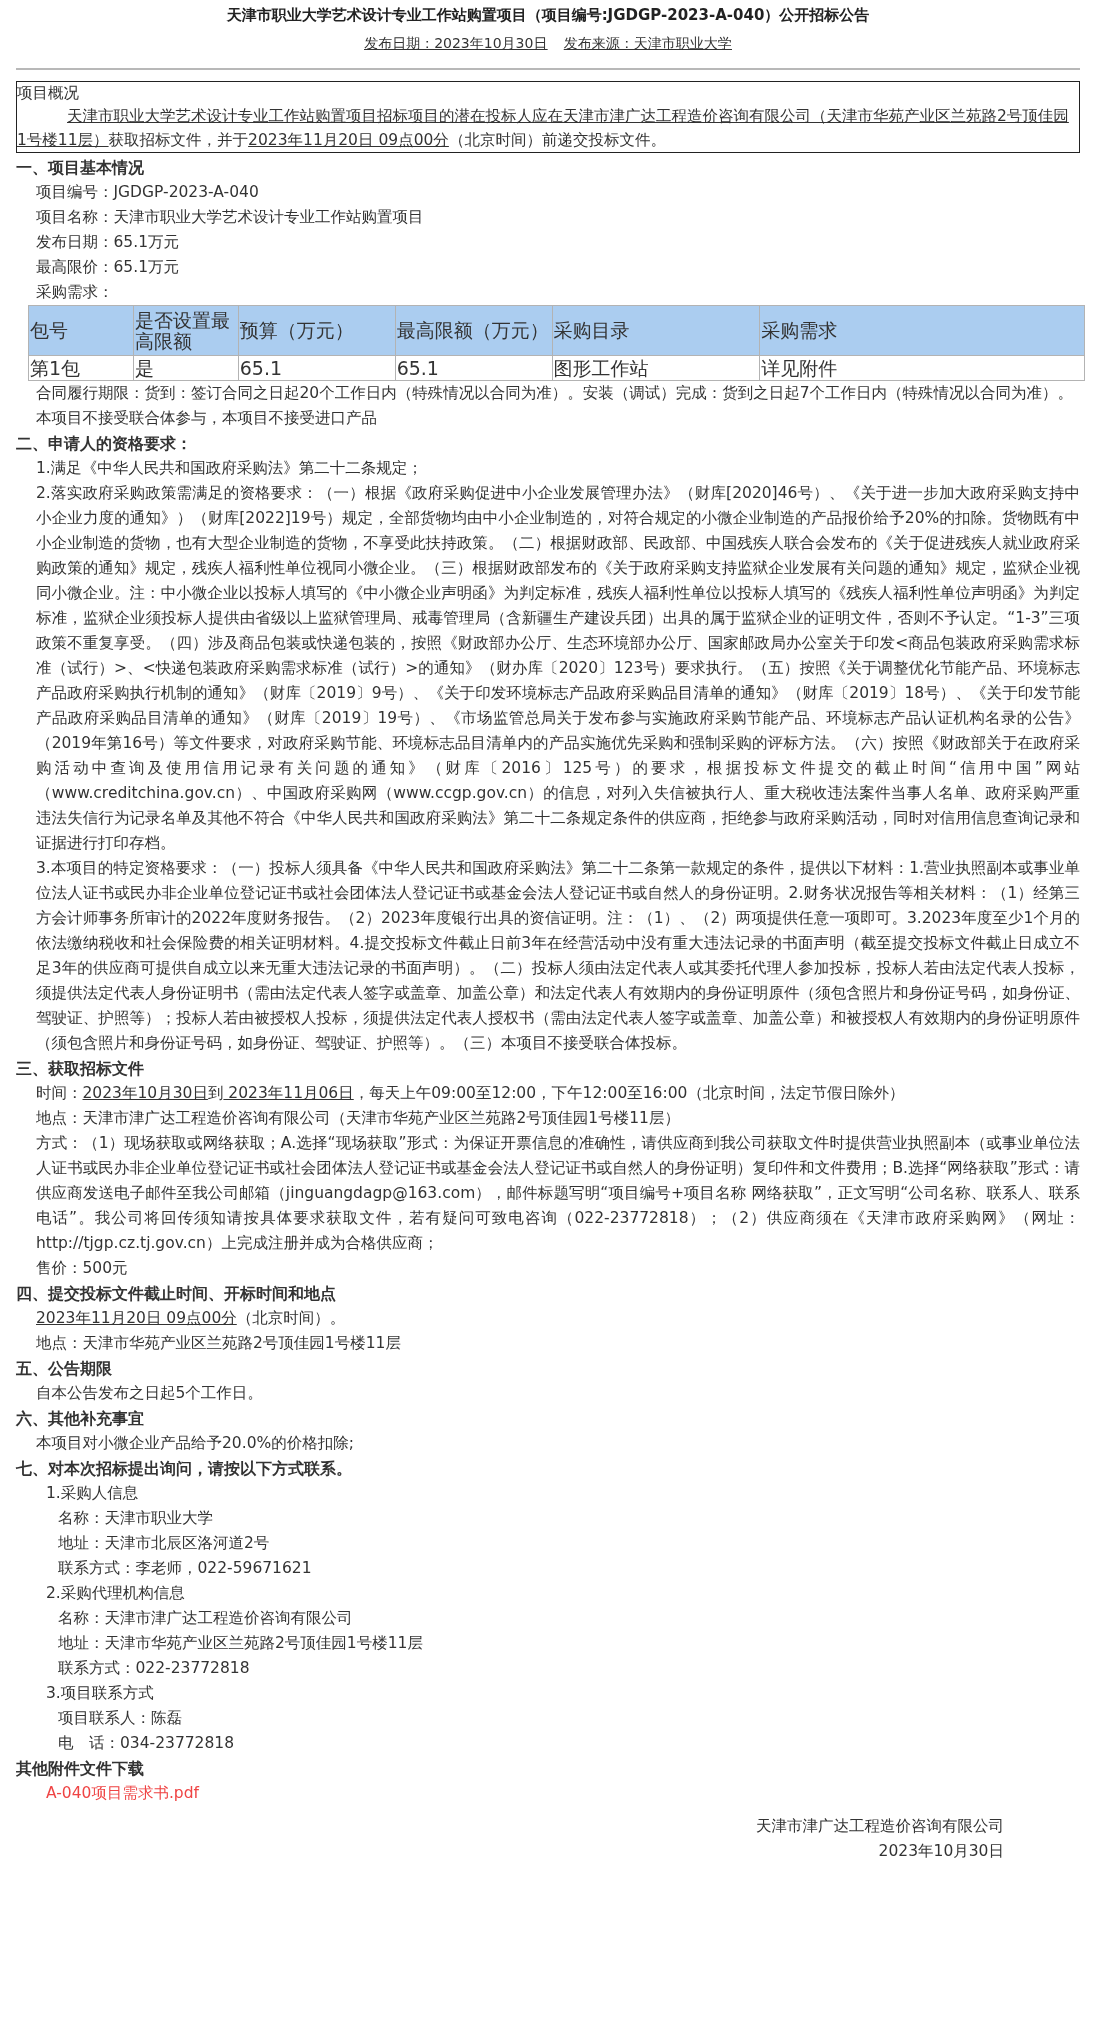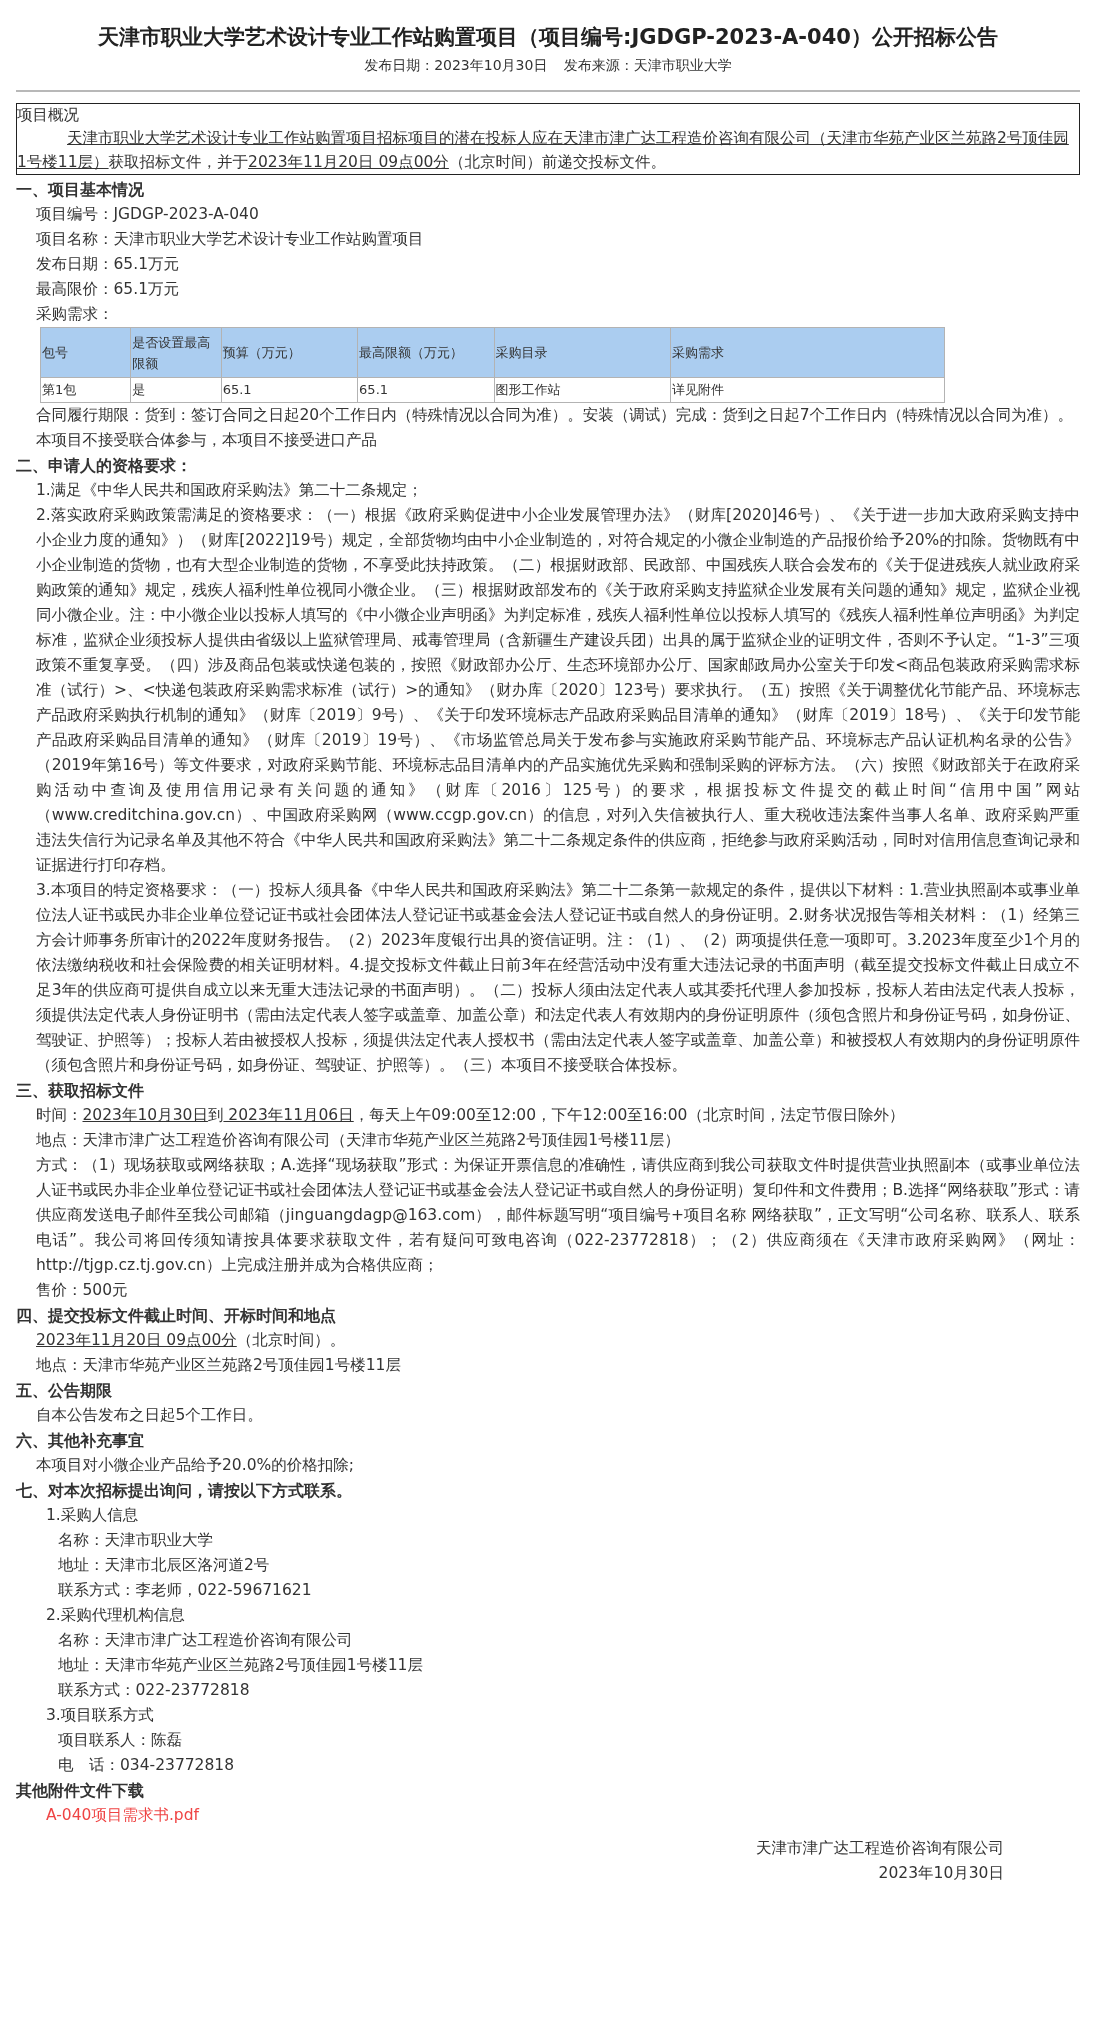--- a/index.html
+++ b/index.html
@@ -10,56 +10,55 @@
     font-family: "DejaVu Sans", "Liberation Sans", sans-serif;
     color: #333333;
     font-size: 15.5px;
     line-height: 25px;
     position: relative;
   }
   .wrap { padding: 0 16px 0 16px; }
   .title {
     text-align: center;
     font-weight: bold;
-    font-size: 21px;
+    font-size: 15px;
     color: #222;
-    padding-top: 22px;
     line-height: 30px;
     letter-spacing: 0px;
   }
   .pubinfo {
     text-align: center;
     font-size: 14px;
     color: #333;
     line-height: 22px;
     margin-top: 2px;
   }
-  .pubinfo span { margin: 0 6px; }
+  .pubinfo span { margin: 0 6px; text-decoration: underline; }
   .hr {
     border: 0;
     border-top: 2px solid #b8b8b8;
     margin: 14px 0 11px 0;
   }
   .overview {
     border: 1px solid #222;
     padding: 0 4px 0 0;
     margin-bottom: 2px;
   }
   .overview .ov-title { line-height: 22px; }
   .overview .ov-body { text-indent: 50px; line-height: 24px; }
   .u { text-decoration: underline; }
   .sec { font-weight: bold; font-size: 16px; line-height: 25px; color: #333; }
   .ind1 { padding-left: 20px; }
   .ind2 { padding-left: 30px; }
   .ind3 { padding-left: 42px; }
   table.req {
     border-collapse: collapse;
-    width: 905px;
-    margin-left: 24px;
-    font-size: 13px;
+    width: 1057px;
+    margin-left: 12px;
+    font-size: 19px;
   }
   table.req th, table.req td {
     border: 1px solid #b3b3b3;
     text-align: left;
     font-weight: normal;
     padding: 0 1px;
     vertical-align: middle;
   }
   table.req th { background: #abcdf0; line-height: 21px; height: 50px; }
   table.req td { line-height: 22px; height: 25px; }

